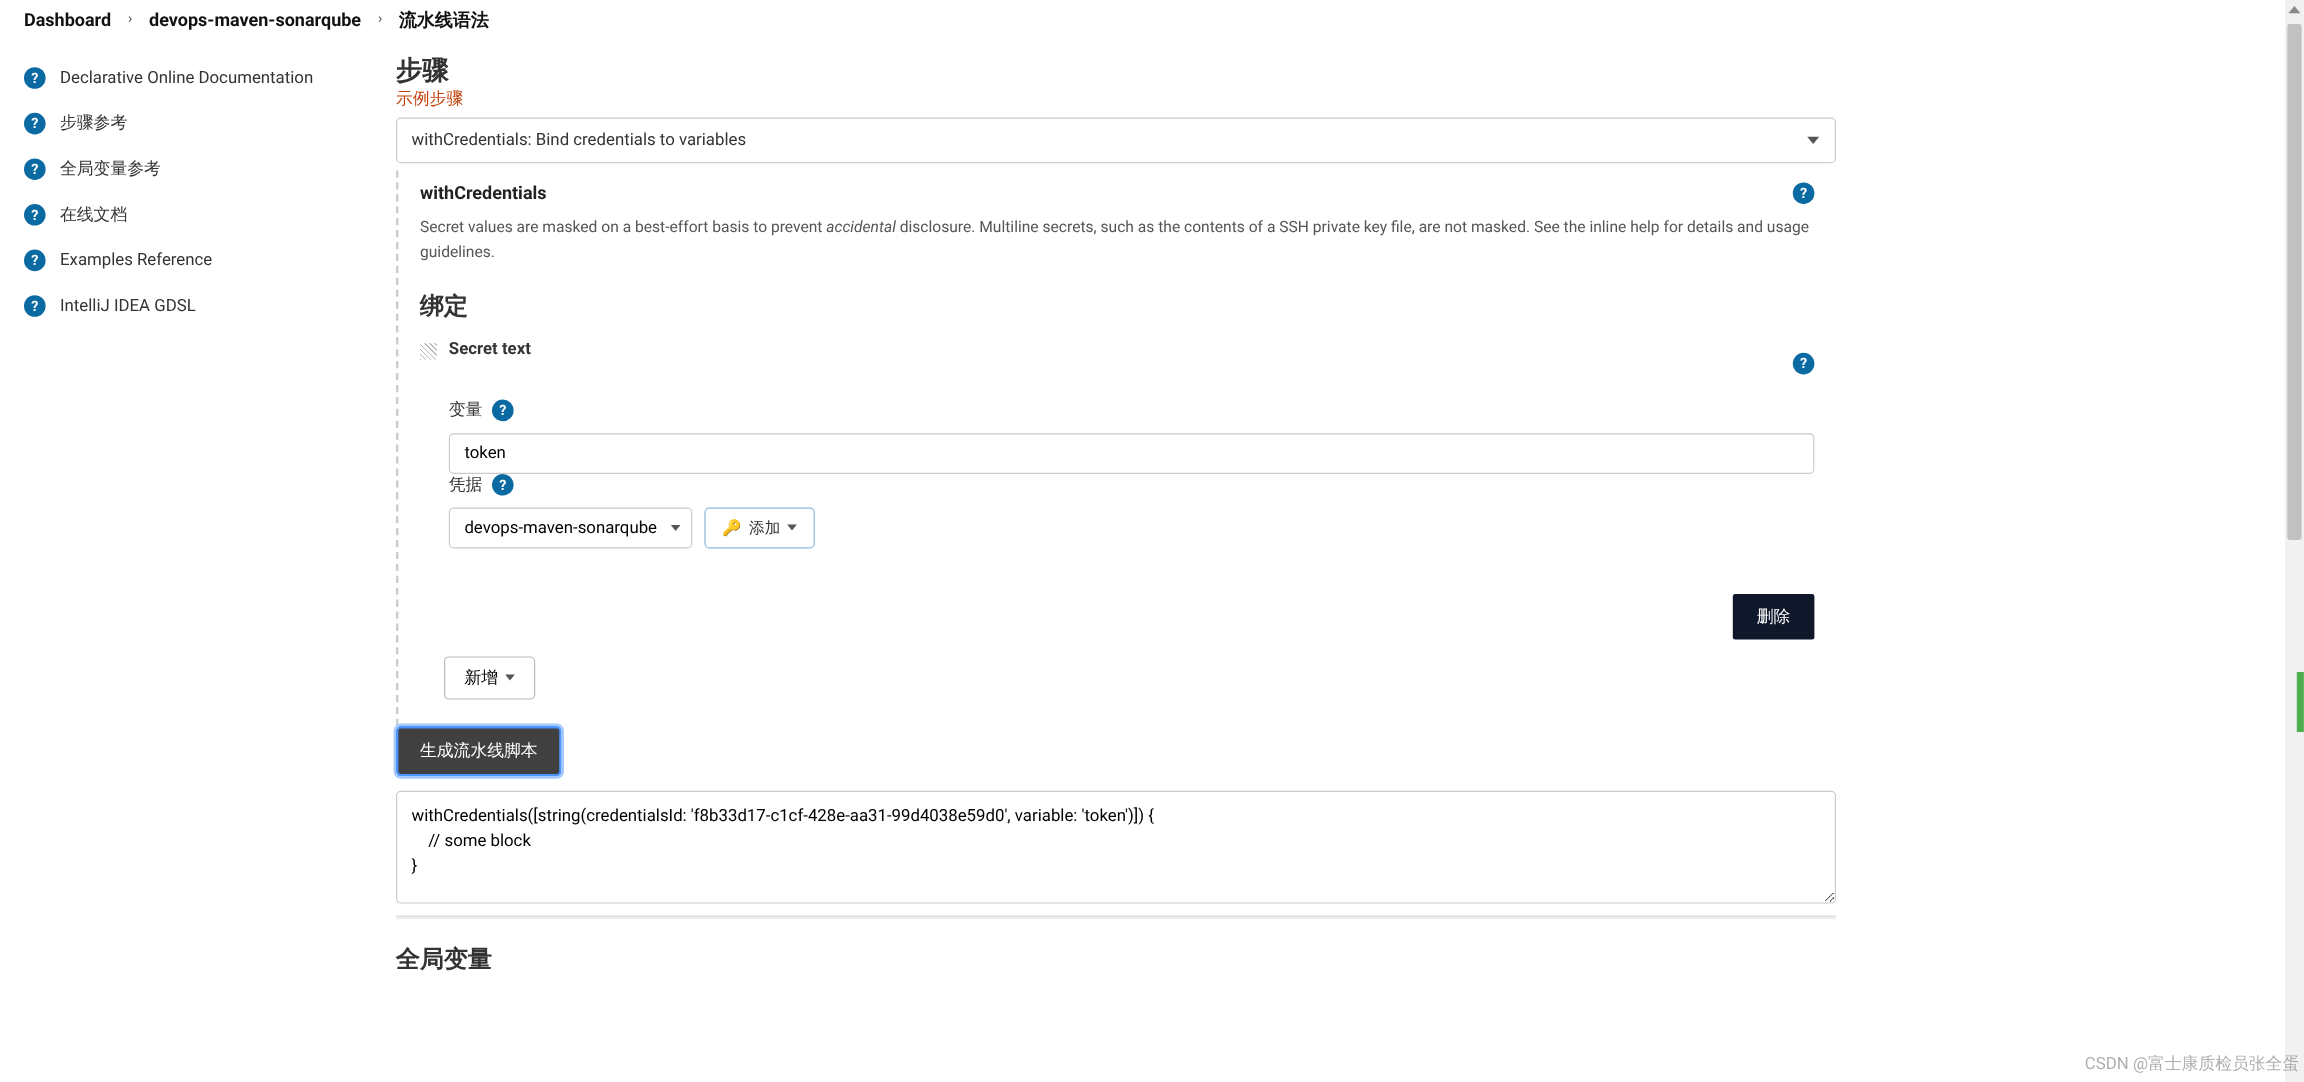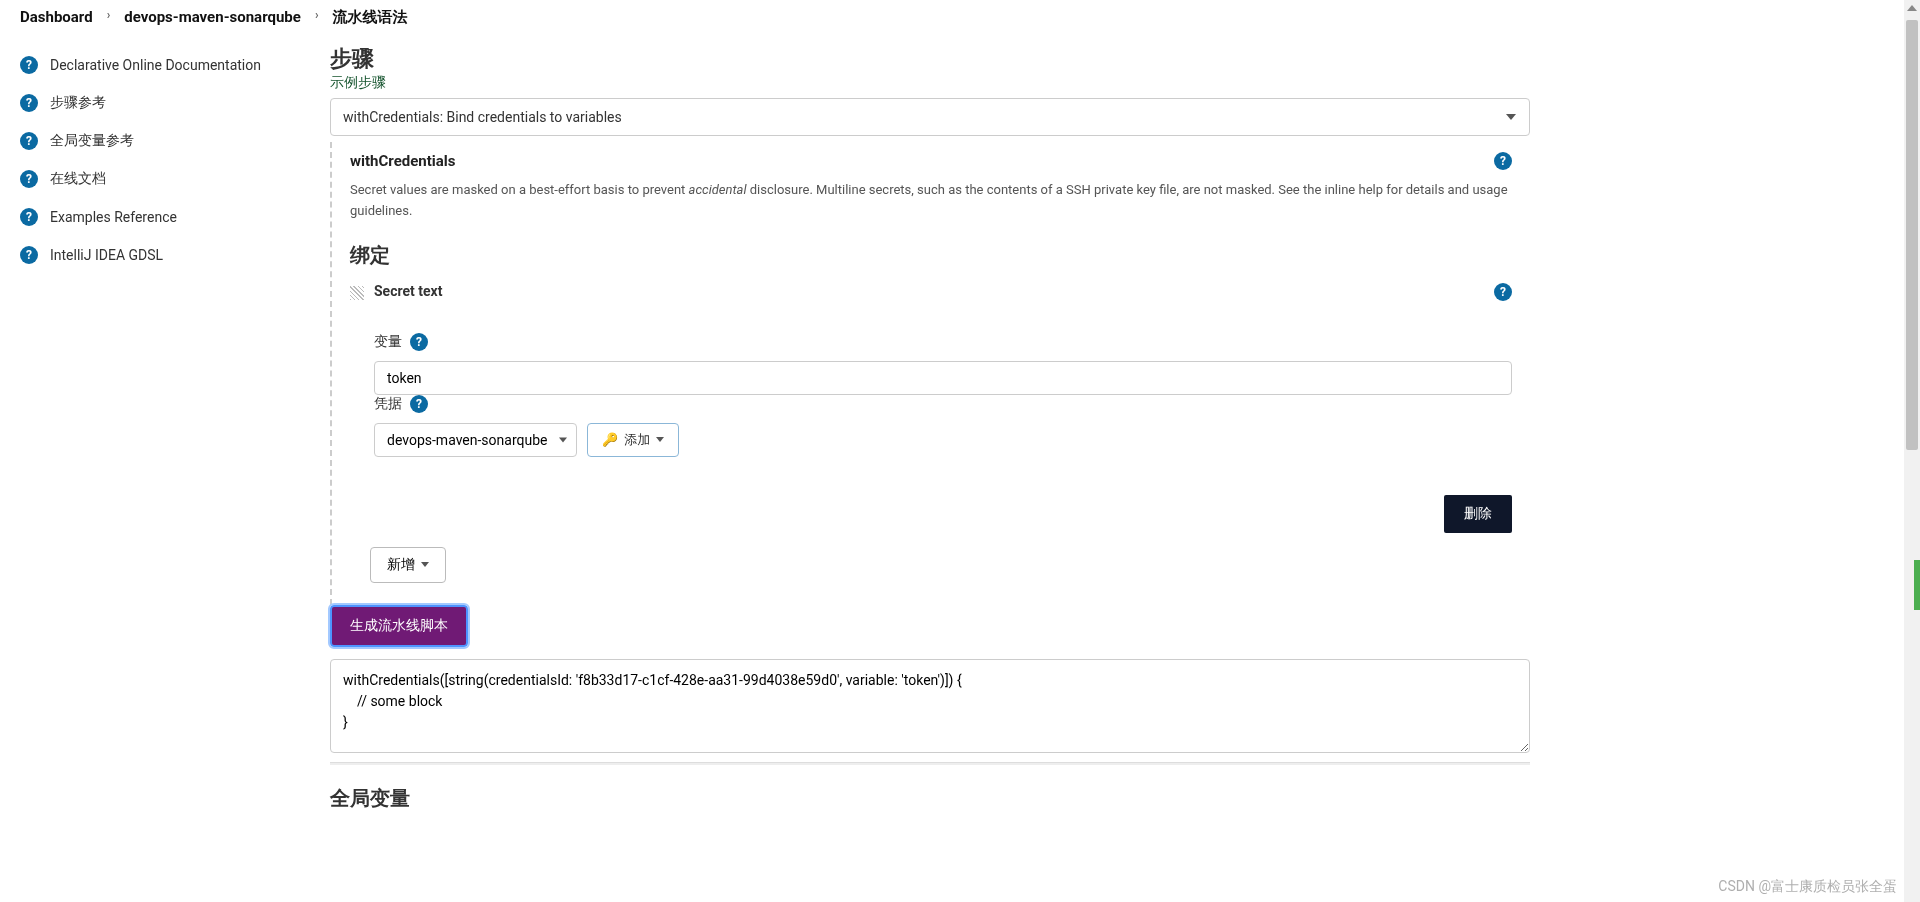--- a/index.html
+++ b/index.html
@@ -7,26 +7,26 @@
 .breadcrumb{display:flex;padding:8px 20px;font-size:15px;font-weight:600;border-bottom:1px solid transparent}
 .breadcrumb a{color:#111;text-decoration:none;font-weight:700}
 .breadcrumb .sep{margin:0 14px;color:#666;font-size:12px}
 .layout{display:flex}
 .sidebar{width:320px;padding:10px 0;flex-shrink:0}
 .sidebar-item{display:flex;align-items:center;padding:10px 20px;cursor:pointer;color:#333}
 .help-icon-sm{width:18px;height:18px;border-radius:50%;background:#0b6aa2;color:#fff;display:inline-flex;align-items:center;justify-content:center;font-size:12px;font-weight:700;margin-right:12px;flex-shrink:0}
 .main{flex:1;padding:0 20px 60px 10px;max-width:1230px}
 h1{font-size:22px;font-weight:700;margin:8px 0 0}
 h2{font-size:20px;font-weight:700;margin:20px 0 12px}
-.label-row{font-size:14px;color:#14532d;margin-bottom:6px}
+.label-row{font-size:14px;color:#c2410c;margin-bottom:6px}
 .select-box{width:100%;padding:10px 12px;border:1px solid #ccc;border-radius:4px;background:#fff;font-size:14px;appearance:none;position:relative;cursor:pointer}
 .select-wrap{position:relative}
 .select-wrap::after{content:"";position:absolute;right:14px;top:50%;width:0;height:0;border-left:5px solid transparent;border-right:5px solid transparent;border-top:6px solid #555;transform:translateY(-50%)}
 .dashed-box{border-left:2px dashed #ccc;padding:10px 18px;margin-top:6px}
-.title-row{display:flex;justify-content:space-between;margin-bottom:10px}
+.title-row{display:flex;justify-content:space-between;align-items:center;margin-bottom:10px}
 .section-title{font-size:15px;font-weight:700;color:#222}
 .help-icon{width:18px;height:18px;border-radius:50%;background:#0b6aa2;color:#fff;display:inline-flex;align-items:center;justify-content:center;font-size:12px;font-weight:700;cursor:pointer}
 .desc{font-size:13px;color:#555;line-height:1.6;margin-bottom:14px}
 .desc em{font-style:italic}
 .binding-item{display:flex;align-items:flex-start;margin:14px 0 8px}
 .drag-handle{width:14px;height:14px;background:repeating-linear-gradient(45deg,#bbb,#bbb 1px,transparent 1px,transparent 3px);margin-right:10px;margin-top:3px;flex-shrink:0}
 .binding-content{flex:1}
 .binding-title{font-weight:700;font-size:14px;margin-bottom:24px}
 .field-group{margin:0 0}
 .field-label{font-size:14px;display:flex;align-items:center;gap:8px;margin-bottom:10px}
@@ -34,24 +34,24 @@
 .cred-row{display:flex;gap:10px;align-items:center}
 .cred-select{padding:8px 28px 8px 12px;border:1px solid #ccc;border-radius:4px;font-size:14px;background:#fff;appearance:none}
 .cred-select-wrap{position:relative}
 .cred-select-wrap::after{content:"";position:absolute;right:10px;top:50%;width:0;height:0;border-left:4px solid transparent;border-right:4px solid transparent;border-top:5px solid #555;transform:translateY(-50%)}
 .add-btn{padding:7px 14px;border:1px solid #8bb7d8;border-radius:4px;background:#fff;font-size:13px;cursor:pointer;display:flex;align-items:center;gap:6px;color:#333}
 .key-icon{color:#e6a817;font-size:13px}
 .caret-down{display:inline-block;width:0;height:0;border-left:4px solid transparent;border-right:4px solid transparent;border-top:5px solid #555}
 .delete-btn{background:#0f172a;color:#fff;border:none;padding:10px 20px;font-size:14px;cursor:pointer;border-radius:2px;float:right;margin-top:30px}
 .clear{clear:both}
 .new-btn{padding:8px 16px;border:1px solid #bbb;border-radius:4px;background:#fff;font-size:14px;cursor:pointer;display:flex;align-items:center;gap:6px;margin:14px 0 12px 20px}
-.generate-btn{background:#701a75;color:#fff;border:2px solid #4d94ff;outline:2px solid #a3c9ff;padding:10px 18px;font-size:14px;cursor:pointer;border-radius:4px;margin:0 0 12px 0}
+.generate-btn{background:#404040;color:#fff;border:2px solid #4d94ff;outline:2px solid #a3c9ff;padding:10px 18px;font-size:14px;cursor:pointer;border-radius:4px;margin:0 0 12px 0}
 .output-area{width:100%;min-height:94px;padding:10px 12px;border:1px solid #ccc;border-radius:4px;font-size:14px;font-family:inherit;resize:both;line-height:1.5}
 .separator{height:3px;background:#eee;border-top:1px solid #ddd;margin:6px 0 0}
-.watermark{position:fixed;bottom:6px;right:23px;color:rgba(120,120,120,0.6);font-size:14px;pointer-events:none}
+.watermark{position:fixed;bottom:6px;right:4px;color:rgba(120,120,120,0.6);font-size:14px;pointer-events:none}
 .scroll-rail{position:fixed;right:0;top:0;bottom:0;width:16px;background:#f1f1f1}
 .scroll-thumb{position:absolute;right:2px;width:12px;background:#c1c1c1;border-radius:2px}
 .scroll-up{position:absolute;top:0;right:0;width:16px;height:16px;display:flex;align-items:center;justify-content:center}
 .scroll-up::before{content:"";width:0;height:0;border-left:5px solid transparent;border-right:5px solid transparent;border-bottom:6px solid #888}
 .green-bar{position:fixed;right:0;top:560px;width:6px;height:50px;background:#4caf50}
 </style>
 </head>
 <body>
 
 <div class="breadcrumb">

